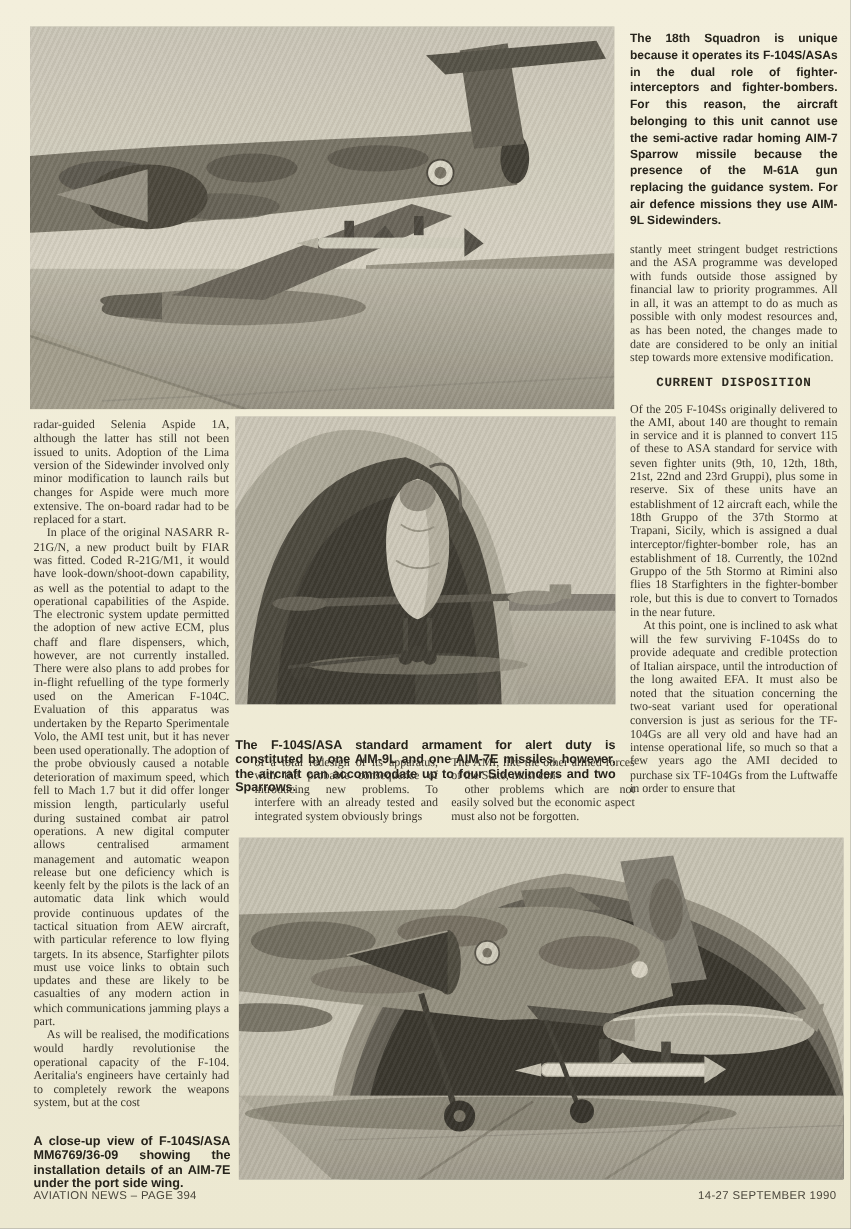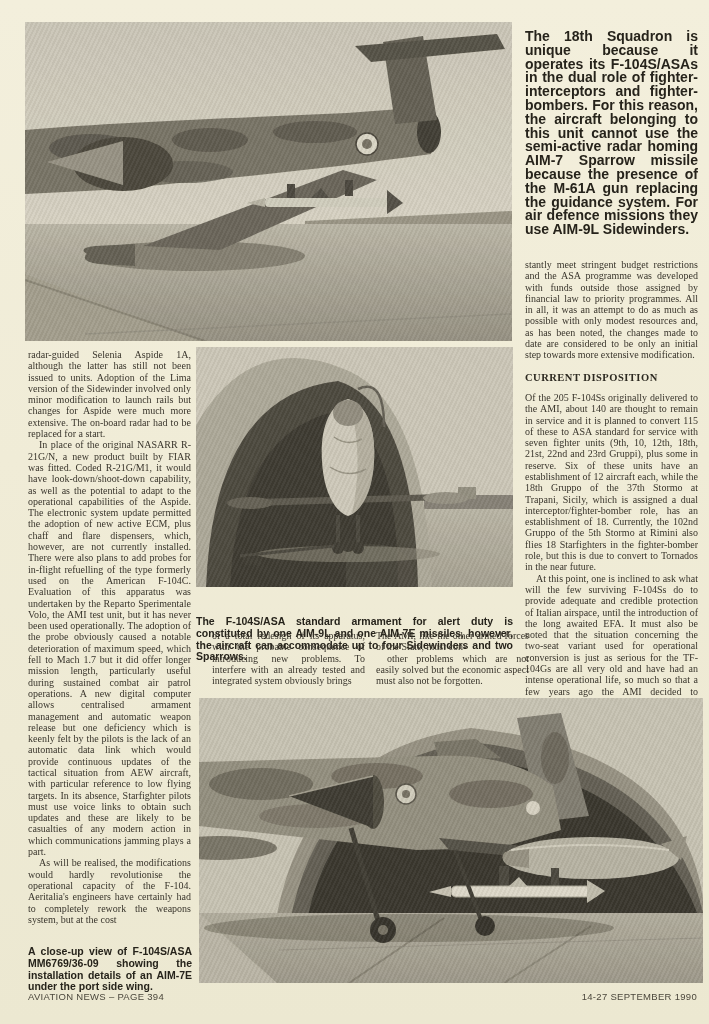--- a/index.html
+++ b/index.html
@@ -13,35 +13,35 @@
   .photo::after {
     content:""; position:absolute; inset:0; pointer-events:none;
     background:
       repeating-linear-gradient(115deg, rgba(255,255,255,.05) 0 2px, rgba(62,57,46,.05) 2px 4px),
       rgba(214,203,170,.10);
   }
   .body-text { font-size:10px; line-height:11.3px; text-align:justify; color:#39352c; }
   .body-text p { margin:0; }
   .body-text p.ind { text-indent:11px; }
   .bold-sans { font-family:"Liberation Sans", sans-serif; font-weight:bold; color:#26231b; }
-  .intro { font-size:14px; line-height:13.8px; text-align:justify; }
+  .intro { font-size:10px; line-height:13.8px; text-align:justify; }
   .col { position:absolute; }
   .rc-heading {
-    font-family:Liberation Serif, serif; font-weight:bold; font-size:10.5px;
-    letter-spacing:.5px; color:#2c2920; margin:11px 0 9px 0;
+    font-family:Liberation Mono, monospace; font-weight:bold; font-size:10.5px;
+    letter-spacing:.5px; text-align:center; color:#2c2920; margin:11px 0 9px 0;
   }
   .caption { font-size:10.5px; line-height:11.8px; text-align:justify; }
   .mid-cols { display:flex; gap:11px; }
   .mid-cols .mcol { flex:1; }
   .mid-cols .mcol p + p { text-indent:11px; }
   .footer {
     position:absolute; top:991px; font-family:"Liberation Sans", sans-serif;
     font-size:9.5px; letter-spacing:.3px; color:#4b473c;text-align:right;
   }
-  .rc-body { margin-top:22px; }
+  .rc-body { margin-top:11px; }
 </style>
 </head>
 <body>
 
 <div class="page">
 
   <div class="photo" id="top-photo" style="left:25px; top:22px; width:487px; height:319px;">
     <svg width="487" height="319" viewBox="0 0 487 319">
       <defs>
         <linearGradient id="skyg" x1="0" y1="0" x2="0" y2="1">

